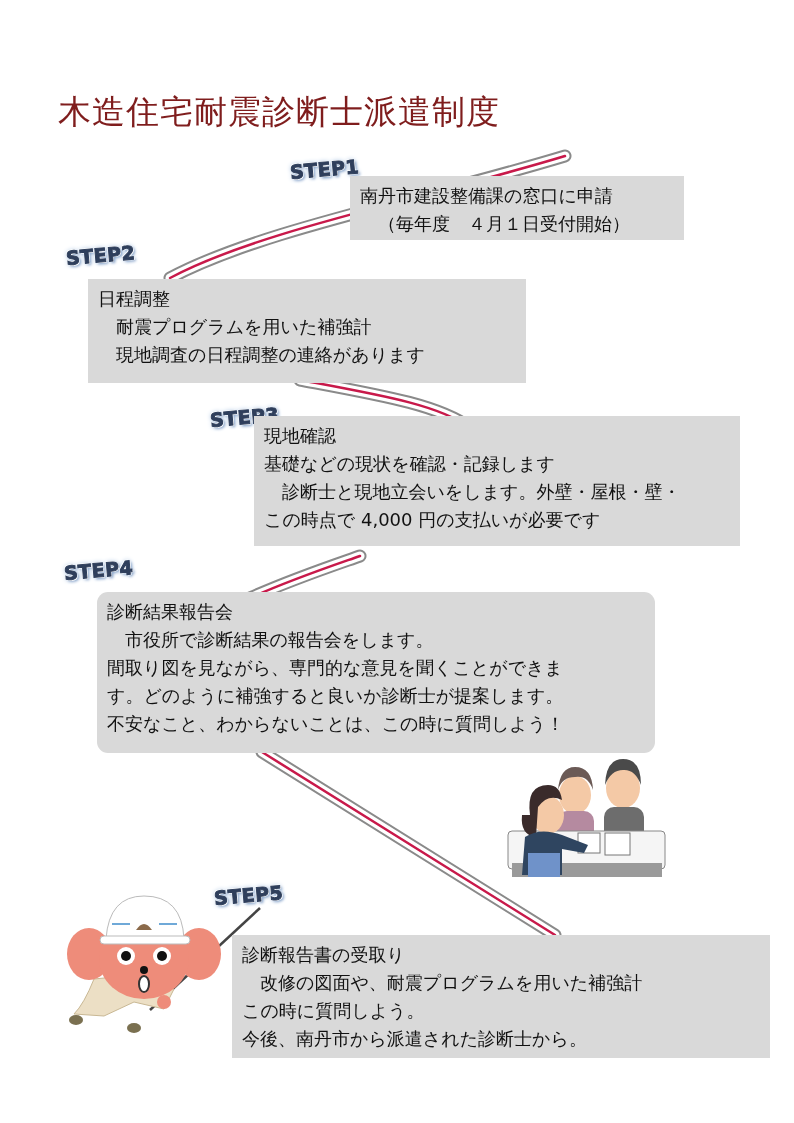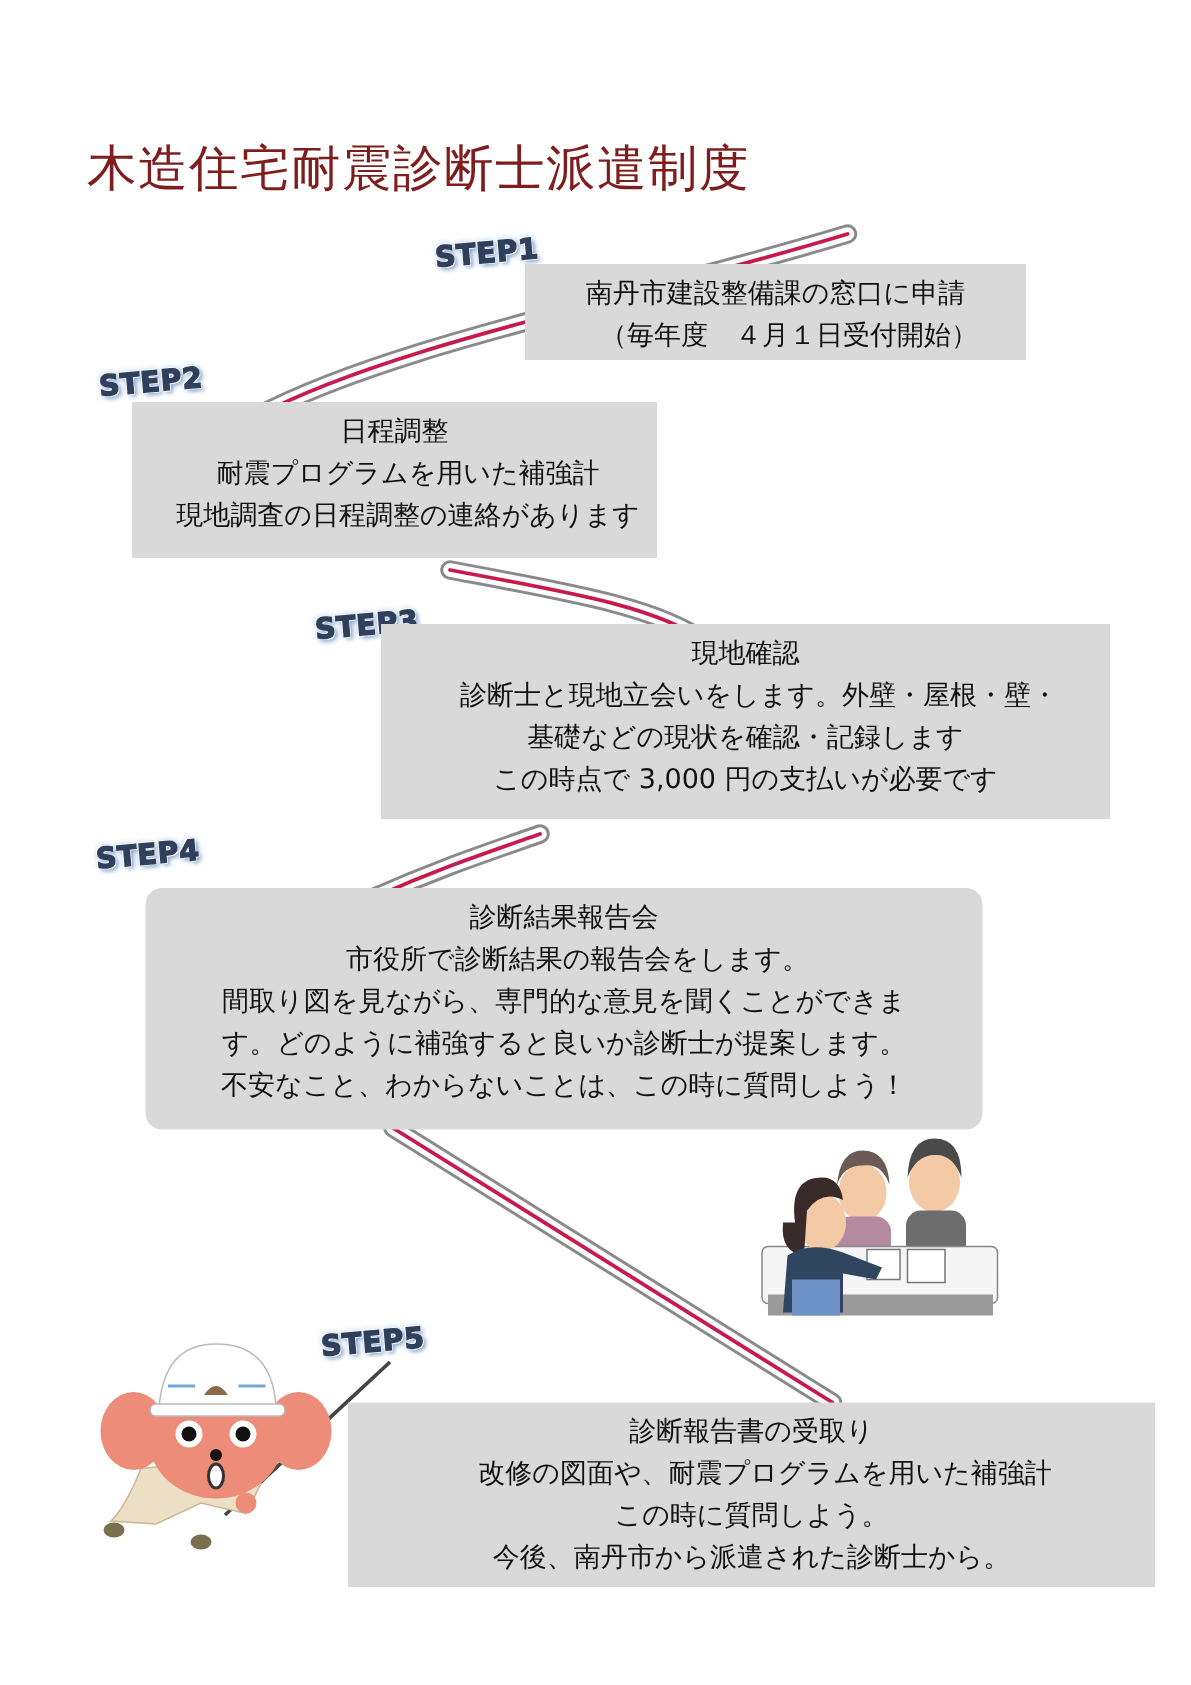--- a/index.html
+++ b/index.html
@@ -3,21 +3,21 @@
 <meta charset="utf-8">
 <style>
   html, body { margin:0; padding:0; background:#ffffff; }
   body { width:794px; height:1123px; position:relative; overflow:hidden;
          font-family:"DejaVu Sans","Liberation Sans",sans-serif; color:#111; }
   .title { position:absolute; left:58px; top:90px; font-size:33px; letter-spacing:1px;
            font-weight:normal; color:#7f1d1d; }
   .path { position:absolute; left:0; top:0; width:794px; height:1123px; pointer-events:none; }
   .box { position:absolute; background:#d9d9d9; box-sizing:border-box;
          font-size:18px; line-height:28px; color:#111; padding:6px 10px; }
-  .box .line { display:block; white-space:nowrap;text-align:center; }
+  .box .line { display:block; white-space:nowrap; }
   .step { position:absolute; font-family:"DejaVu Sans", sans-serif; font-weight:bold;
           font-size:19px; letter-spacing:0.5px; color:#2f3f5c;
           -webkit-text-stroke:1px #2f3f5c;
           text-shadow: 0 0 2px #fff, 1px 1px 0 #fff, -1px -1px 0 #fff,
                        0 0 5px #8fb0d8, 2px 2px 3px #7c99c2; }
   .illus { position:absolute; }
 </style>
 </head>
 <body>
 
@@ -46,32 +46,32 @@
   <line x1="260" y1="908" x2="150" y2="1010" stroke="#444" stroke-width="2.5"></line>
 </svg>
 
 <div class="step" style="left:290px; top:158px; transform:rotate(-5deg);">STEP1</div>
 <div class="box" style="left:350px; top:176px; width:334px; height:64px; padding-left:10px;">
   <span class="line">南丹市建設整備課の窓口に申請</span>
   <span class="line">　（毎年度　４月１日受付開始）</span>
 </div>
 
 <div class="step" style="left:66px; top:244px; transform:rotate(-5deg);">STEP2</div>
-<div class="box" style="left:88px; top:268px; width:350px; height:104px;">
+<div class="box" style="left:88px; top:279px; width:438px; height:104px;">
   <span class="line">日程調整</span>
   <span class="line">　耐震プログラムを用いた補強計</span>
   <span class="line">　現地調査の日程調整の連絡があります</span>
 </div>
 
 <div class="step" style="left:210px; top:406px; transform:rotate(-5deg);">STEP3</div>
 <div class="box" style="left:254px; top:416px; width:486px; height:130px;">
   <span class="line">現地確認</span>
+  <span class="line">基礎などの現状を確認・記録します</span>
   <span class="line">　診断士と現地立会いをします。外壁・屋根・壁・</span>
-  <span class="line">基礎などの現状を確認・記録します</span>
-  <span class="line">この時点で 3,000 円の支払いが必要です</span>
+  <span class="line">この時点で 4,000 円の支払いが必要です</span>
 </div>
 
 <div class="step" style="left:64px; top:559px; transform:rotate(-5deg);">STEP4</div>
 <div class="box" style="left:97px; top:592px; width:558px; height:161px;border-radius:11px;">
   <span class="line">診断結果報告会</span>
   <span class="line">　市役所で診断結果の報告会をします。</span>
   <span class="line">間取り図を見ながら、専門的な意見を聞くことができま</span>
   <span class="line">す。どのように補強すると良いか診断士が提案します。</span>
   <span class="line">不安なこと、わからないことは、この時に質問しよう！</span>
 </div>

